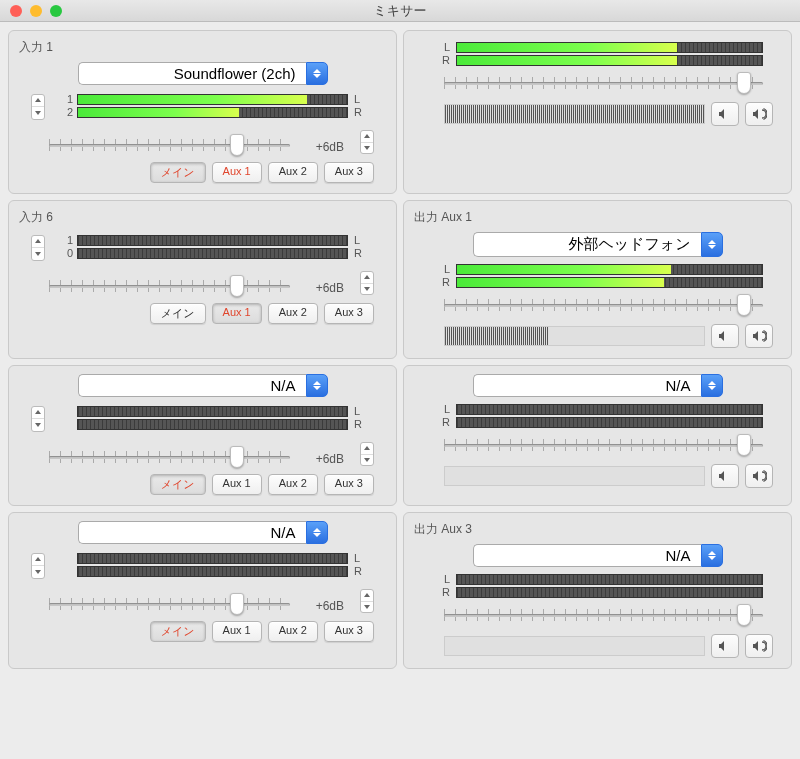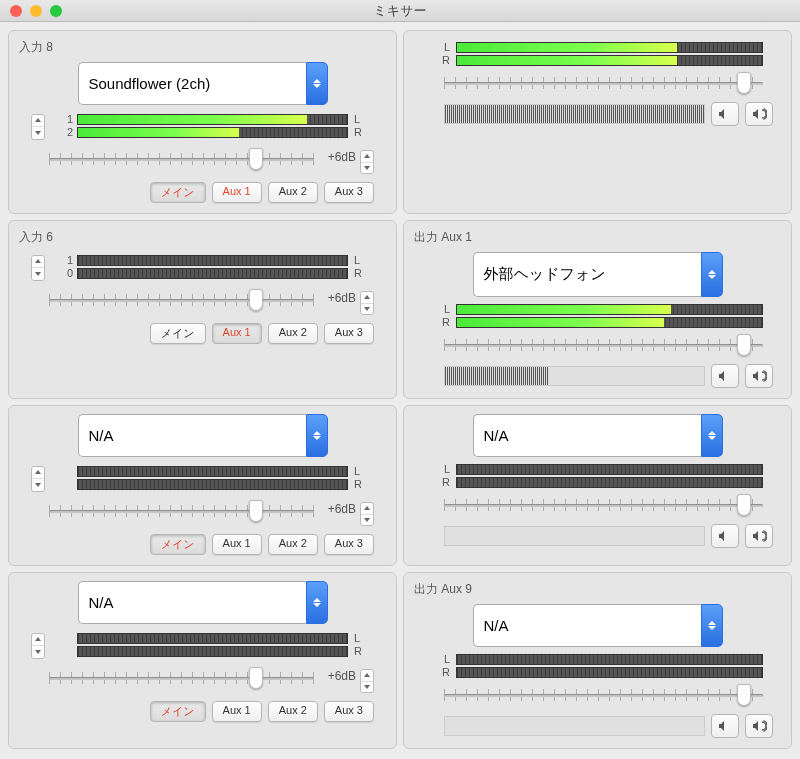--- a/index.html
+++ b/index.html
@@ -16,21 +16,21 @@
 
 
 .grid { display:grid; grid-template-columns: 1fr 1fr; gap:6px; padding:8px; }
 .panel { background:#e6e6e6; border:1px solid #c9c9c9; border-radius:6px;
   padding:8px 10px 10px 10px; position:relative; }
 .panel-title { font-size:12px; color:#555; margin-bottom:6px; }
 
 
 .dd { display:flex; margin:0 auto 6px auto; width:250px; }
 .dd-field { flex:1; background:#fff; border:1px solid #aaa; border-right:none;
-  border-radius:5px 0 0 5px; padding:12px 10px; font-size:15px; }
+  border-radius:5px 0 0 5px; padding:2px 10px; font-size:15px;text-align:right; }
 .dd-btn { width:22px; background:linear-gradient(#5aa0f8,#2a6fe0);
   border:1px solid #2a6fe0; border-radius:0 5px 5px 0;
   display:flex; flex-direction:column; align-items:center; justify-content:center; gap:1px; }
 .dd-btn::before, .dd-btn::after { content:""; border-left:4px solid transparent;
   border-right:4px solid transparent; }
 .dd-btn::before { border-bottom:4px solid #fff; }
 .dd-btn::after  { border-top:4px solid #fff; }
 
 
 .meters { display:grid; grid-template-columns: 18px 1fr 14px; row-gap:1px;
@@ -48,21 +48,21 @@
 .stepper { width:14px; height:24px; border:1px solid #bbb; border-radius:3px;
   background:#fff; display:flex; flex-direction:column; align-self:center; }
 .stepper span { flex:1; display:flex; align-items:center; justify-content:center; }
 .stepper span::before { content:""; border-left:3px solid transparent;
   border-right:3px solid transparent; }
 .stepper .up::before { border-bottom:4px solid #666; }
 .stepper .dn::before { border-top:4px solid #666; }
 .stepper .up { border-bottom:1px solid #ddd; }
 
 
-.slrow { display:flex; align-items:flex-start; gap:4px; margin:8px 12px 4px 30px; }
+.slrow { display:flex; align-items:flex-end; gap:16px; margin:8px 12px 4px 30px; }
 .slrow.output { margin:8px 18px 4px 30px; }
 .sltrack { position:relative; height:18px; flex:1; }
 .sltrack .track { position:absolute; left:0; right:0; top:8px; height:3px;
   background:#c7c7c7; border-radius:2px; box-shadow:inset 0 1px 1px rgba(0,0,0,.3); }
 .sltrack .ticks { position:absolute; left:0; right:0; top:3px; height:12px;
   background: repeating-linear-gradient(90deg,#aaa 0 1px, transparent 1px 11px); }
 .thumb { position:absolute; top:-2px; width:14px; height:22px; background:#fff;
   border:1px solid #bbb; border-radius:3px 3px 7px 7px;
   box-shadow:0 1px 2px rgba(0,0,0,.3); transform:translateX(-50%); }
 .db { font-size:12px; color:#555; width:38px; text-align:right; }
@@ -98,21 +98,21 @@
   <div class="traffic">
     <span class="tl-close"></span>
     <span class="tl-min"></span>
     <span class="tl-zoom"></span>
   </div>
   <div class="title">ミキサー</div>
 </div>
 
 <div class="grid" id="grid">
     <div class="panel">
-    <div class="panel-title">入力 8</div>
+    <div class="panel-title">入力 1</div>
     <div class="dd">
       <div class="dd-field">Soundflower (2ch)</div>
       <div class="dd-btn"></div>
     </div>
     <div class="mwrap">
       <div class="stepper">
     <span class="up"></span>
     <span class="dn"></span>
         </div>
       <div class="meters" style="flex:1">
@@ -381,21 +381,21 @@
         </div>
     </div>
     <div class="routes">
         <span class="rbtn active accent">メイン</span>
         <span class="rbtn">Aux 1</span>
         <span class="rbtn">Aux 2</span>
         <span class="rbtn">Aux 3</span>
       </div>
   </div>
     <div class="panel">
-    <div class="panel-title">出力 Aux 9</div>
+    <div class="panel-title">出力 Aux 3</div>
     <div class="dd">
       <div class="dd-field">N/A</div>
       <div class="dd-btn"></div>
     </div>
     <div class="meters output">
       <span class="ch-lab" style="padding:0 6px 0 0;text-align:right">L</span>
       <div class="bar">
           <div class="fill" style="width:0%"></div>
         </div>
       <span class="ch-lab" style="padding:0 6px 0 0;text-align:right">R</span>

